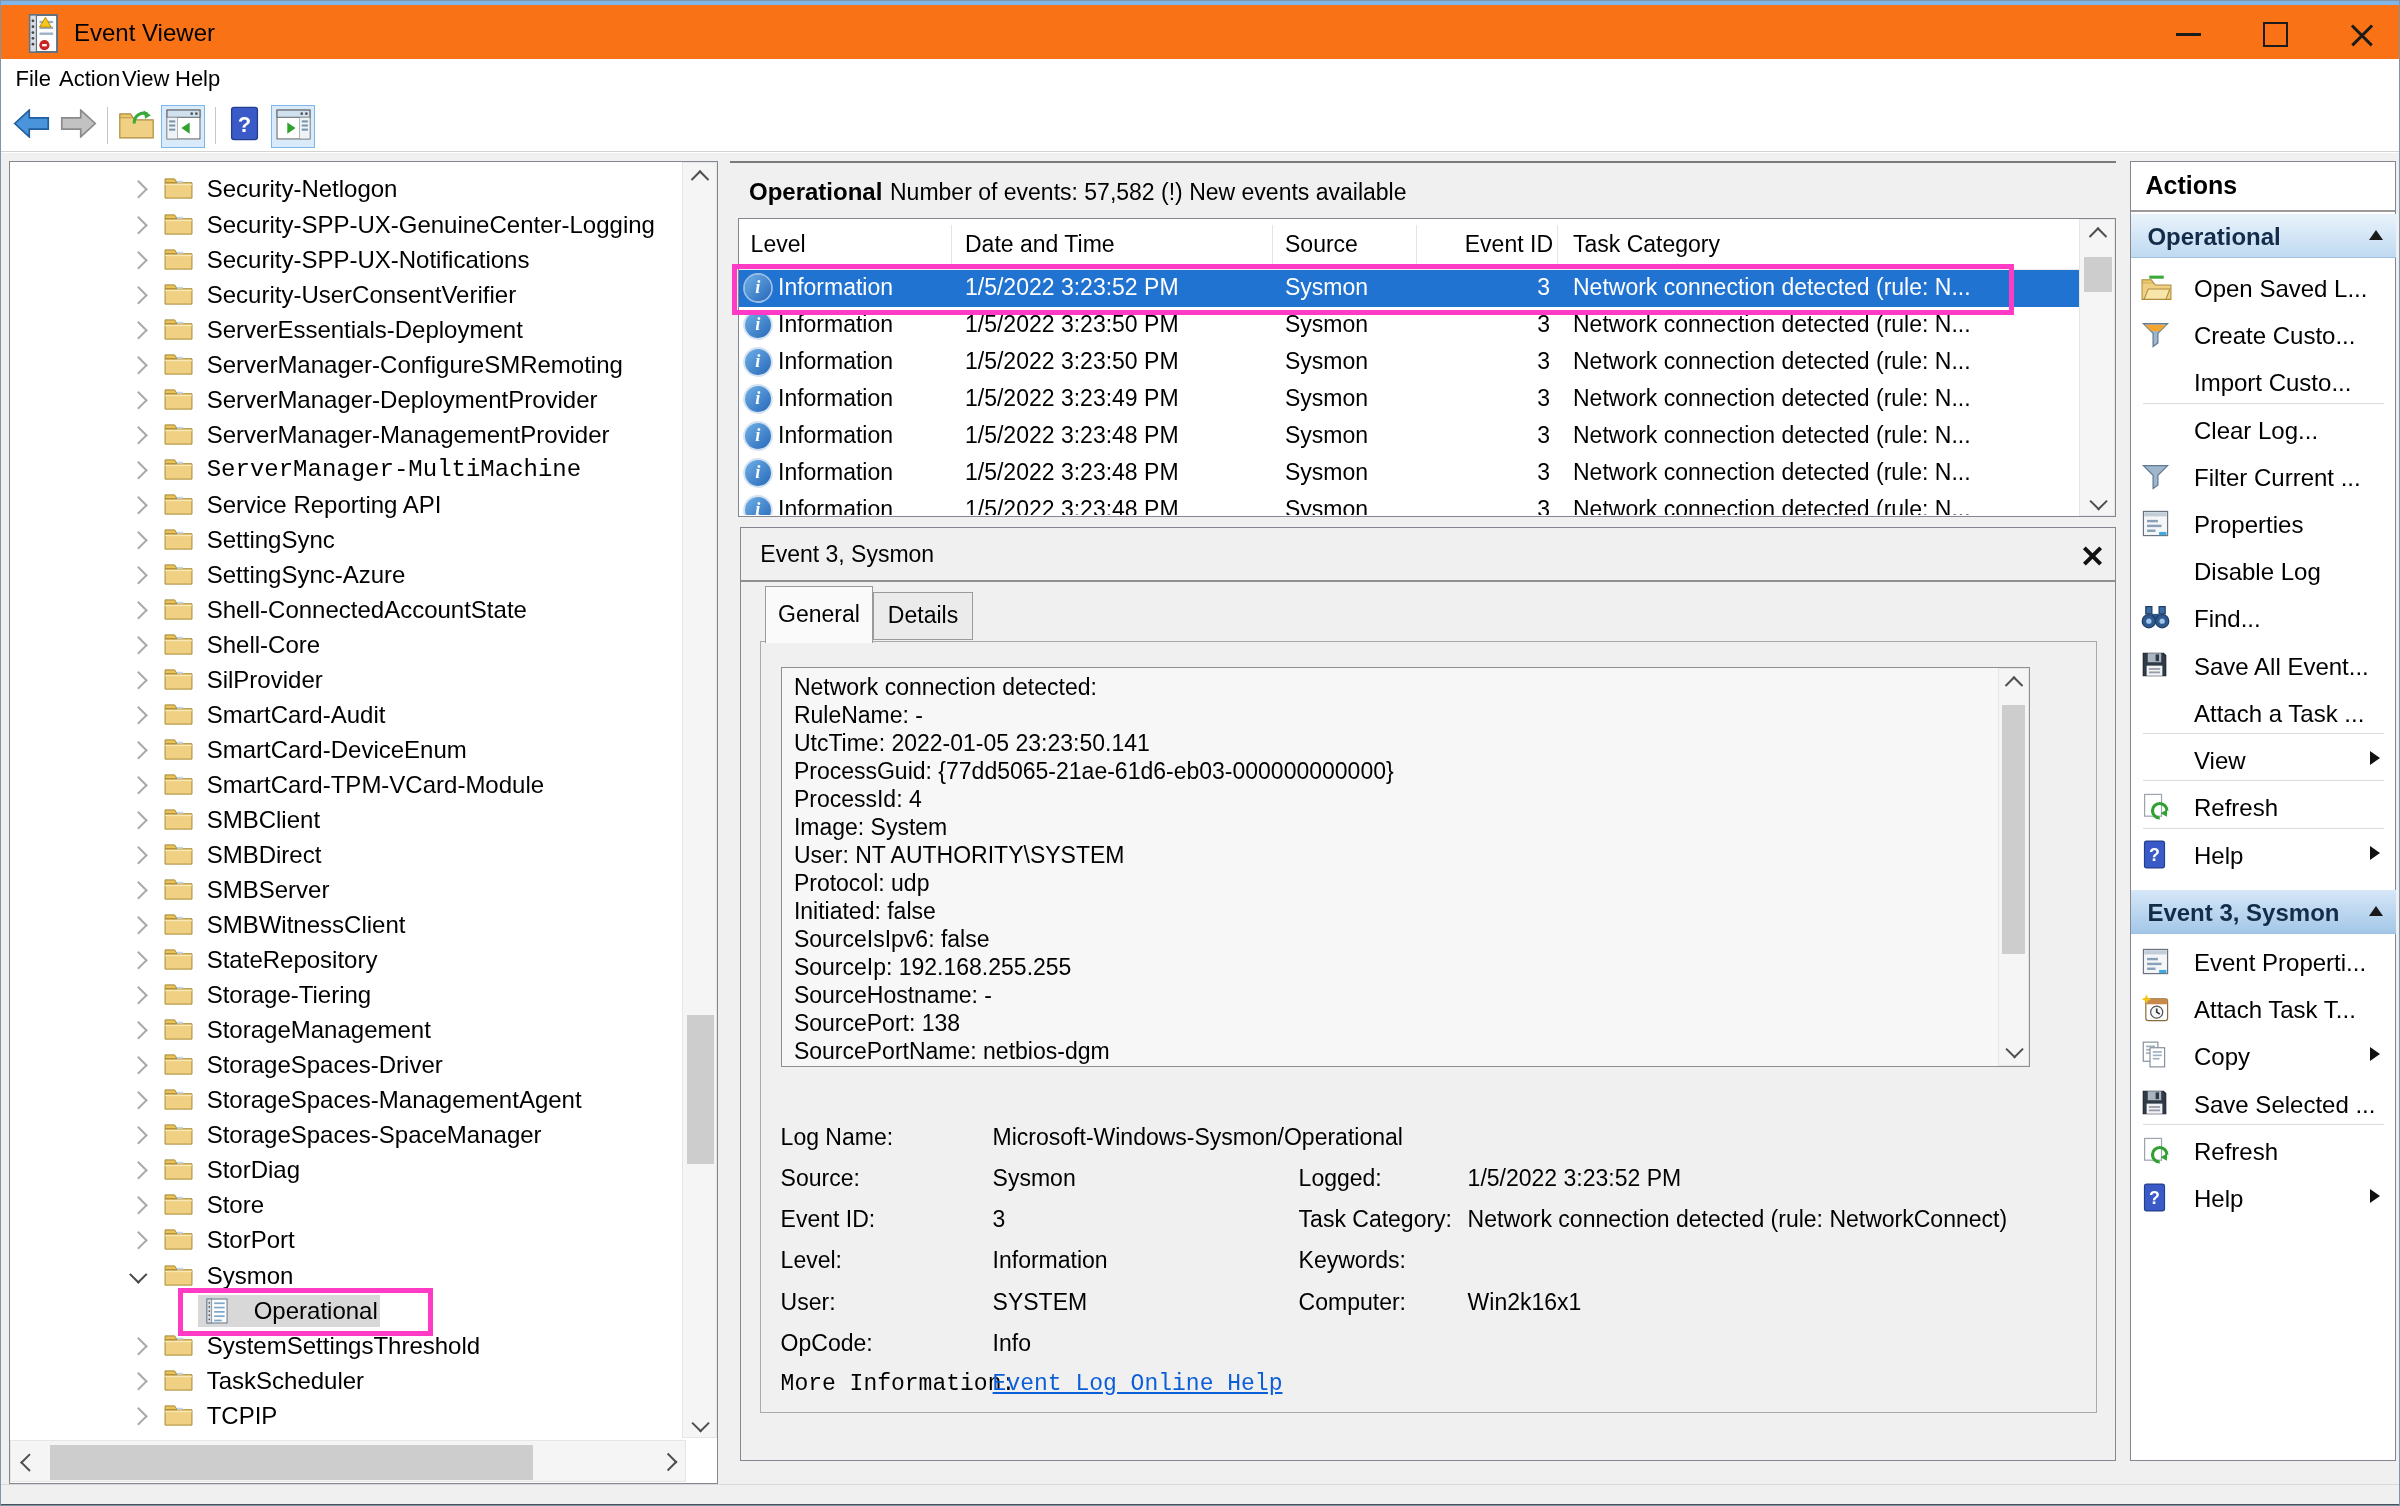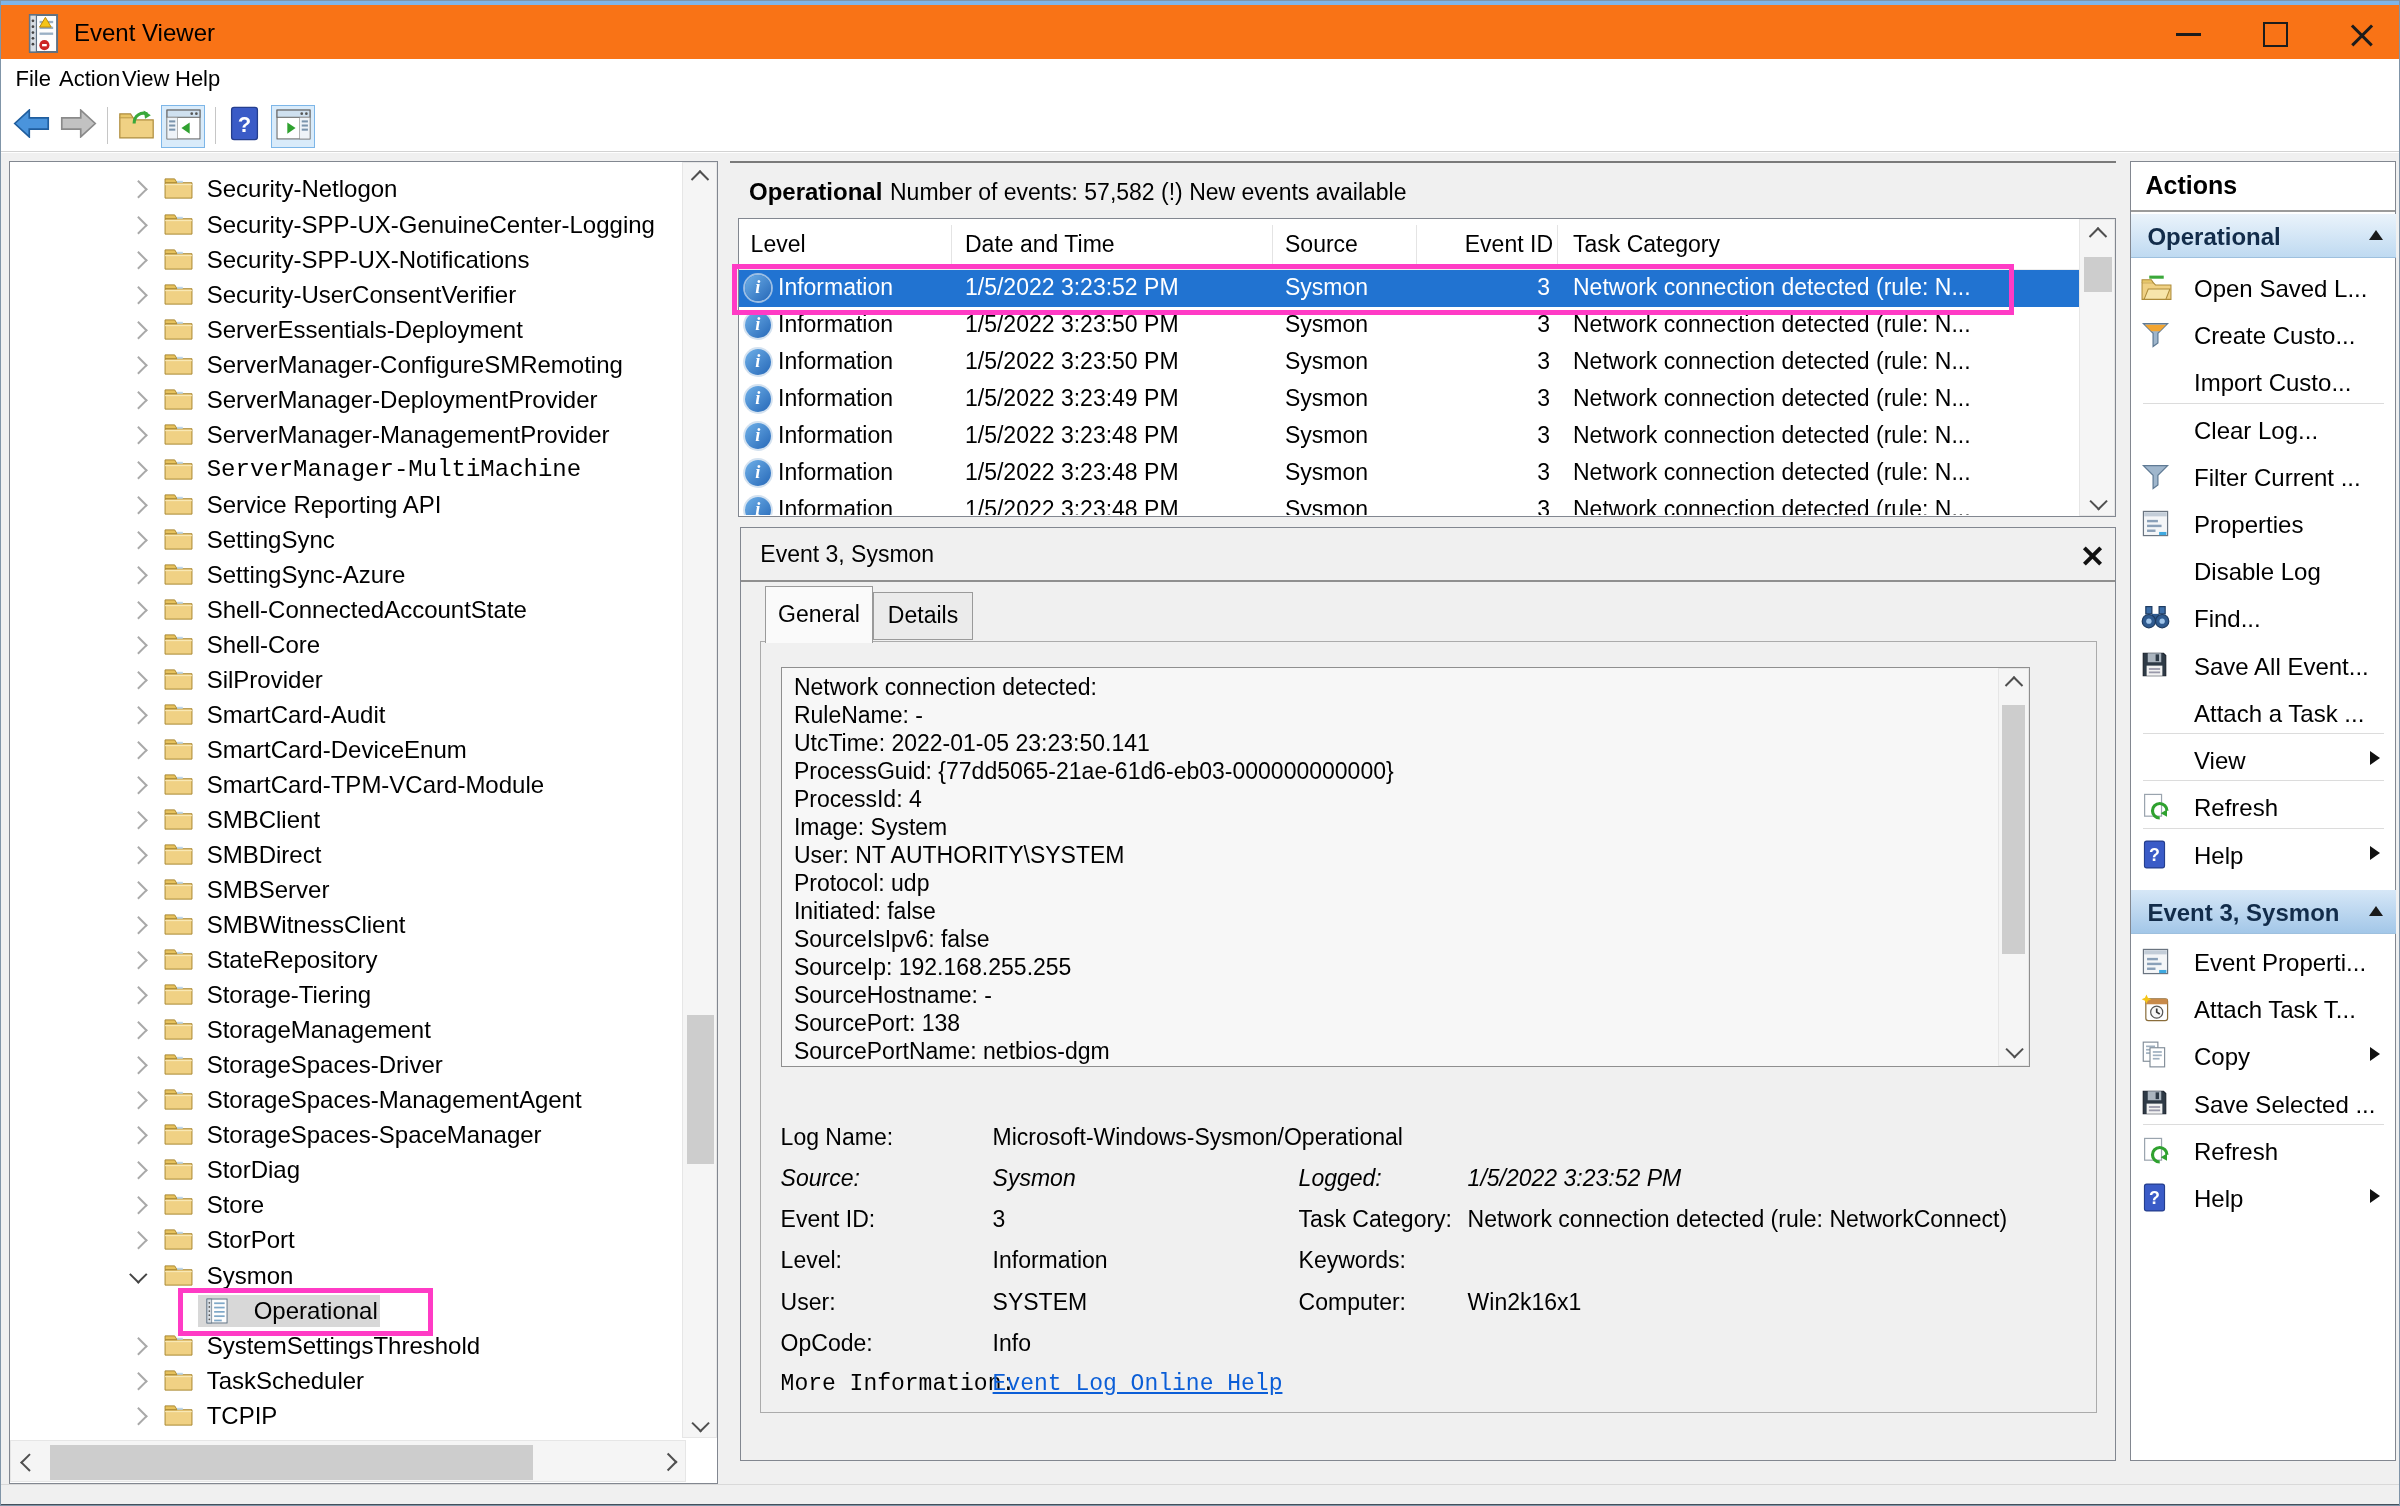--- a/index.html
+++ b/index.html
@@ -710,21 +710,21 @@
           <div class="sb-arrow" style="left:0;top:364px;width:29px;height:32px;">
               <span class="sbc down"></span>
             </div>
         </div>
       </div>
       <div class="detail-grid" id="detailGrid">
           <div class="grid-row" style="top: 0px;">
             <div class="grid-cell" style="left: 0px;">Log Name:</div>
             <div class="grid-cell" style="left: 212px;">Microsoft-Windows-Sysmon/Operational</div>
           </div>
-          <div class="grid-row" style="top: 41px; font-style: italic;">
+          <div class="grid-row" style="top: 41px;">
             <div class="grid-cell" style="left: 0px;">Source:</div>
             <div class="grid-cell" style="left: 212px;">Sysmon</div>
             <div class="grid-cell" style="left: 518px;">Logged:</div>
             <div class="grid-cell" style="left: 687px;">1/5/2022 3:23:52 PM</div>
           </div>
           <div class="grid-row" style="top: 82px;">
             <div class="grid-cell" style="left: 0px;">Event ID:</div>
             <div class="grid-cell" style="left: 212px;">3</div>
             <div class="grid-cell" style="left: 518px;">Task Category:</div>
             <div class="grid-cell" style="left: 687px;">Network connection detected (rule: NetworkConnect)</div>

